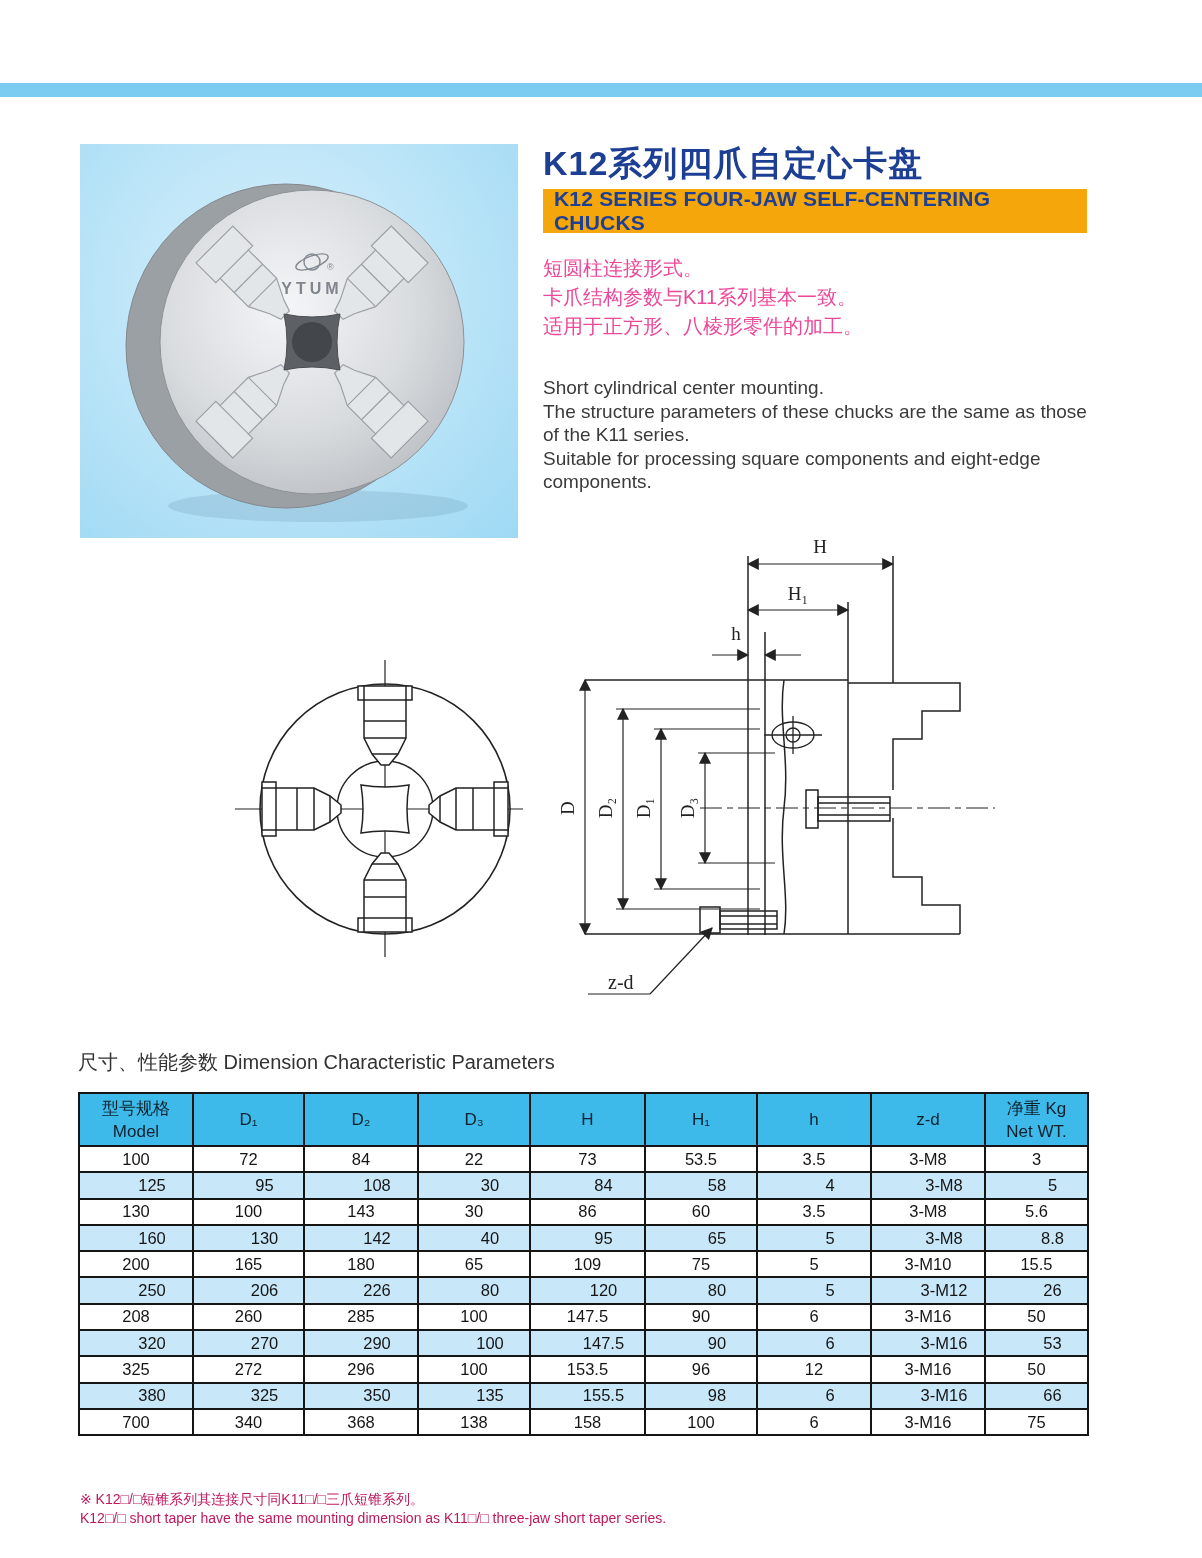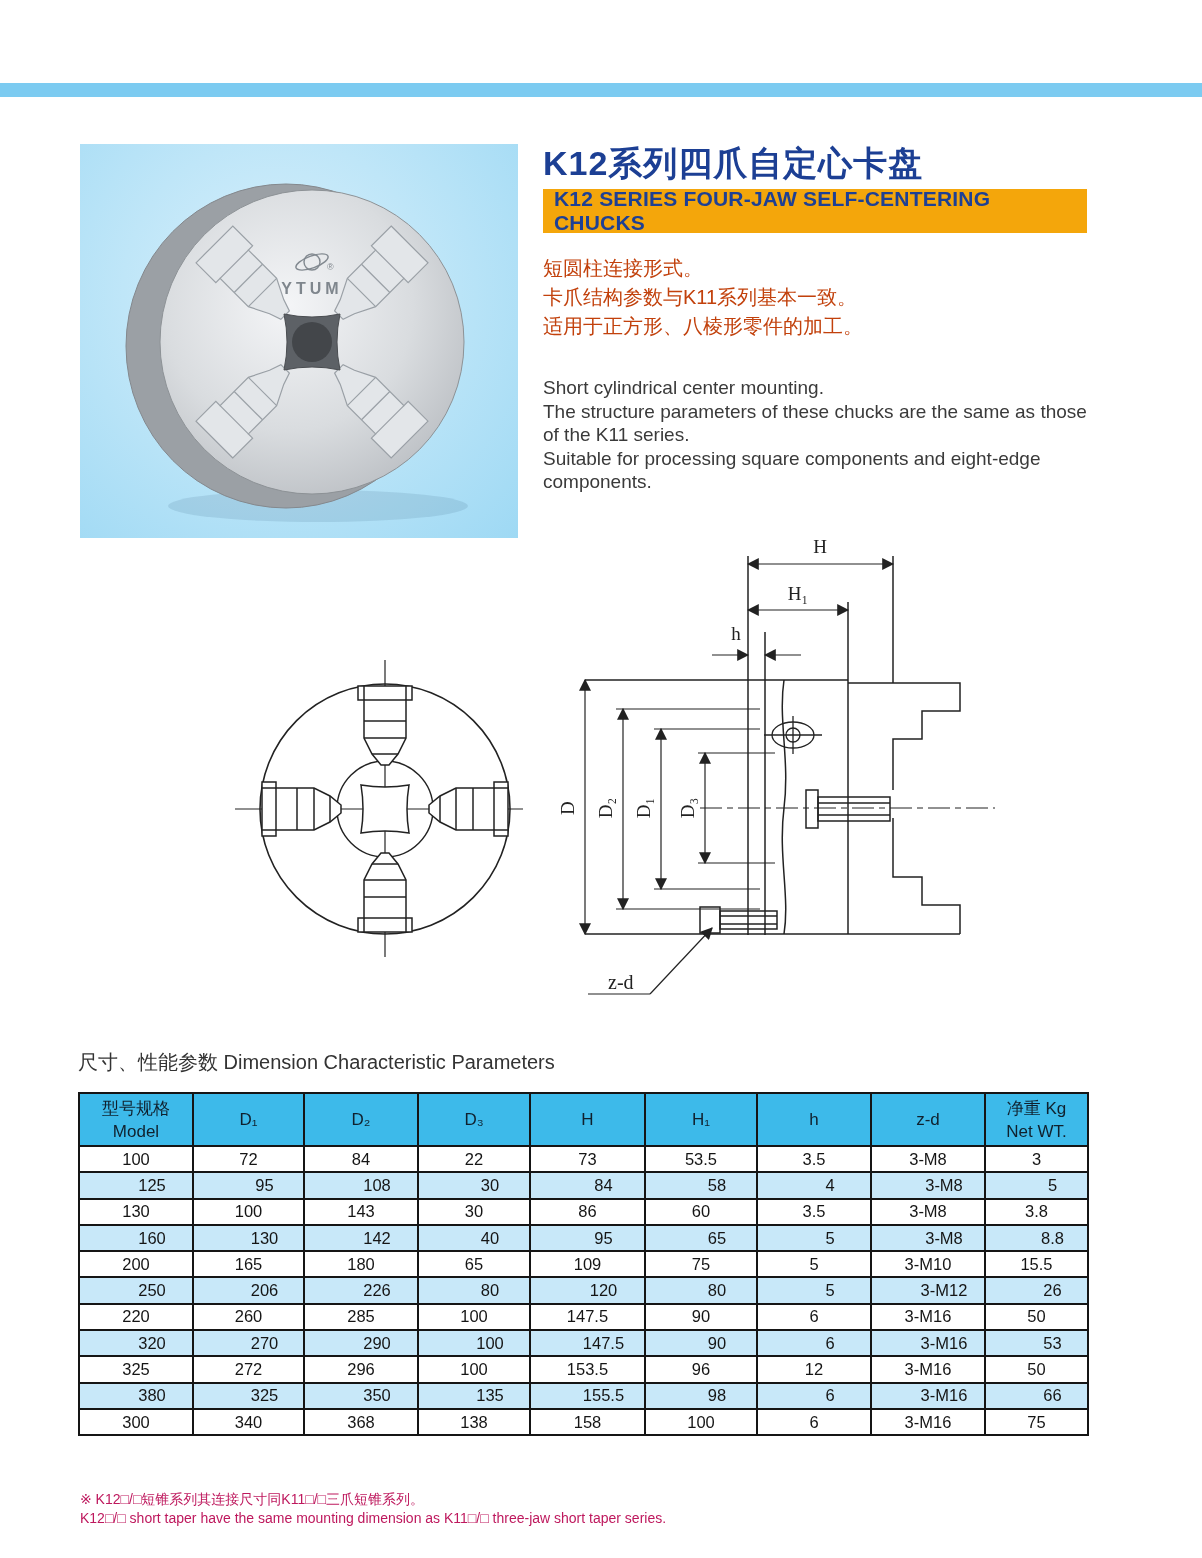--- a/index.html
+++ b/index.html
@@ -8,21 +8,21 @@
   .stripe{position:absolute;left:0;top:83px;width:1202px;height:14px;background:#7CCBF1;}
   
   .photo{position:absolute;left:80px;top:144px;width:438px;height:394px;
          background:radial-gradient(circle at 45% 38%, #d9f0fc 0%, #bfe6f8 45%, #9ed9f4 100%);}
   
   .title-cn{position:absolute;left:543px;top:141px;width:550px;font-size:34px;font-weight:700;
             color:#1C3F94;letter-spacing:1px;white-space:nowrap;}
   .banner{position:absolute;left:543px;top:189px;width:544px;height:44px;background:#F4A60B;
           display:flex;align-items:center;}
   .banner span{padding-left:11px;font-size:21px;font-weight:600;color:#1E4094;letter-spacing:.2px;}
-  .desc-cn{position:absolute;left:543px;top:254px;font-size:20px;line-height:29px;color:#c2410c;}
+  .desc-cn{position:absolute;left:543px;top:254px;font-size:20px;line-height:29px;color:#ec4899;}
   .desc-en{position:absolute;left:543px;top:376px;width:552px;font-size:19px;line-height:23.5px;color:#3a3a3a;}
   
   .front-view{position:absolute;left:215px;top:632px;}
   .side-view{position:absolute;left:550px;top:520px;}
   svg line,svg path,svg circle,svg ellipse,svg rect{vector-effect:non-scaling-stroke;}
   .dim-label{font-family:"Liberation Serif","DejaVu Serif",serif;font-size:19px;fill:#222;}
   .zd-label{font-family:"Liberation Serif","DejaVu Serif",serif;font-size:20px;fill:#222;}
   
   .table-title{position:absolute;left:78px;top:1049px;font-size:20px;color:#333;}
   .spec-table{position:absolute;left:78px;top:1092px;border-collapse:collapse;table-layout:fixed;
@@ -237,21 +237,21 @@
         </tr>
         <tr>
           <td>130</td>
           <td>100</td>
           <td>143</td>
           <td>30</td>
           <td>86</td>
           <td>60</td>
           <td>3.5</td>
           <td>3-M8</td>
-          <td>3.8</td>
+          <td>5.6</td>
         </tr>
         <tr class="alt">
           <td>160</td>
           <td>130</td>
           <td>142</td>
           <td>40</td>
           <td>95</td>
           <td>65</td>
           <td>5</td>
           <td>3-M8</td>
@@ -273,21 +273,21 @@
           <td>206</td>
           <td>226</td>
           <td>80</td>
           <td>120</td>
           <td>80</td>
           <td>5</td>
           <td>3-M12</td>
           <td>26</td>
         </tr>
         <tr>
-          <td>220</td>
+          <td>208</td>
           <td>260</td>
           <td>285</td>
           <td>100</td>
           <td>147.5</td>
           <td>90</td>
           <td>6</td>
           <td>3-M16</td>
           <td>50</td>
         </tr>
         <tr class="alt">
@@ -317,21 +317,21 @@
           <td>325</td>
           <td>350</td>
           <td>135</td>
           <td>155.5</td>
           <td>98</td>
           <td>6</td>
           <td>3-M16</td>
           <td>66</td>
         </tr>
         <tr>
-          <td>300</td>
+          <td>700</td>
           <td>340</td>
           <td>368</td>
           <td>138</td>
           <td>158</td>
           <td>100</td>
           <td>6</td>
           <td>3-M16</td>
           <td>75</td>
         </tr>
       </tbody>

